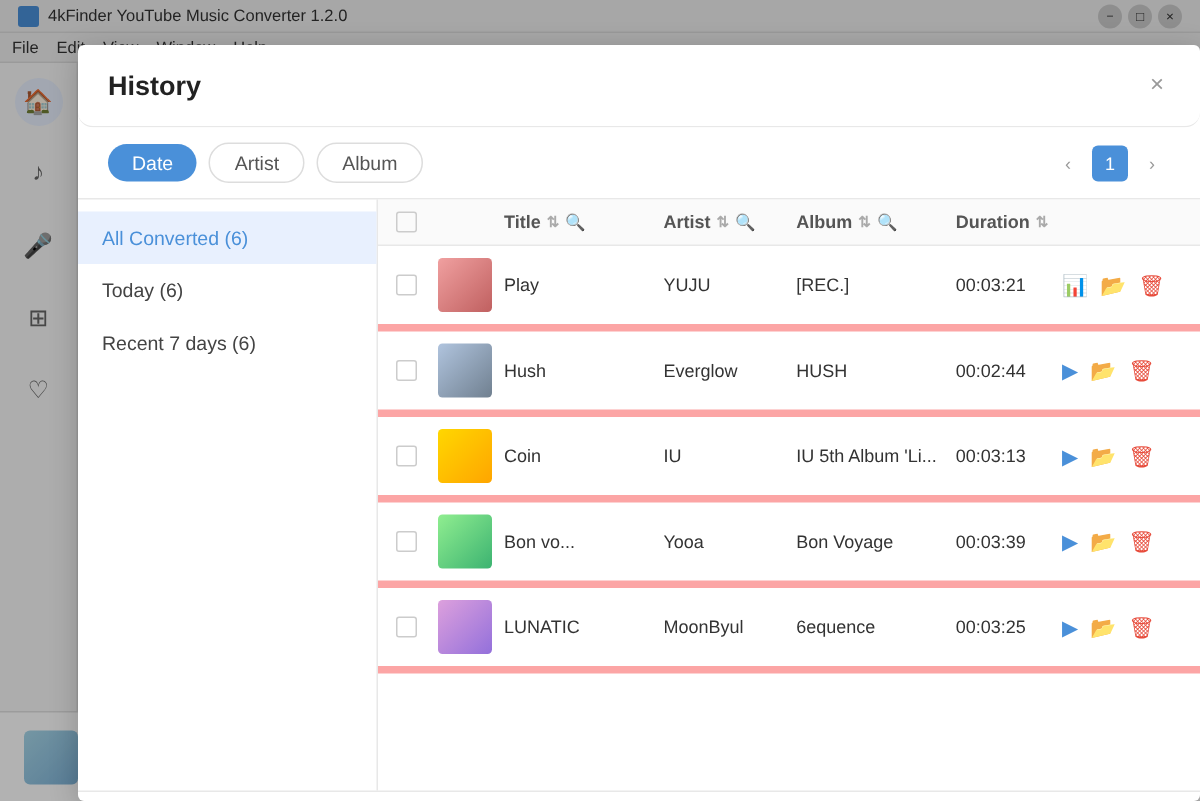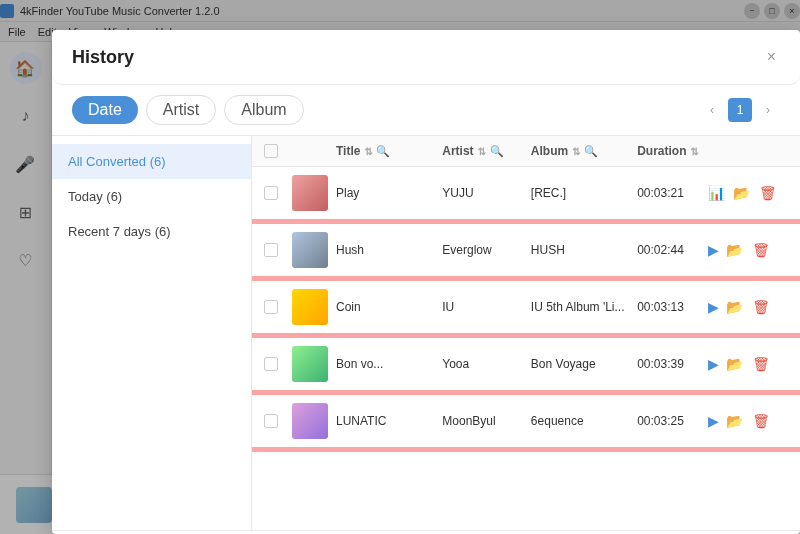--- a/index.html
+++ b/index.html
@@ -5,21 +5,21 @@
     * { box-sizing: border-box; margin: 0; padding: 0; }
     body { font-family: 'Segoe UI', Arial, sans-serif; background: #e8e8e8; width: 800px; height: 534px; overflow: hidden; position: relative; }
 
     
     .app-bg {
       position: absolute; top: 0; left: 0; width: 800px; height: 534px;
       background: #f5f5f5;
     }
     .title-bar {
       background: #f0f0f0; height: 22px; display: flex; align-items: center;
-      padding: 0 0; font-size: 11px; color: #333; border-bottom: 1px solid #ddd;
+      padding: 0 12px; font-size: 11px; color: #333; border-bottom: 1px solid #ddd;
     }
     .title-bar-icon { width: 14px; height: 14px; margin-right: 6px; background: #4a90d9; border-radius: 2px; display: inline-block; }
     .title-bar-controls { margin-left: auto; display: flex; gap: 4px; }
     .title-btn { width: 16px; height: 16px; background: #ccc; border-radius: 50%; font-size: 9px; display: flex; align-items: center; justify-content: center; cursor: pointer; }
 
     
     .menu-bar {
       background: #f0f0f0; height: 20px; display: flex; align-items: center;
       padding: 0 8px; font-size: 11px; color: #333; gap: 12px; border-bottom: 1px solid #ddd;
     }
@@ -69,21 +69,21 @@
       border-radius: 10px;
     }
     .modal-title { font-size: 18px; font-weight: 600; color: #222; }
     .modal-close { color: #999; cursor: pointer; font-size: 16px; padding: 4px; }
 
     
     .filter-bar {
       padding: 10px 20px; display: flex; align-items: center; gap: 8px; border-bottom: 1px solid #e8e8e8;
     }
     .filter-btn {
-      padding: 5px 16px; border-radius: 20px; font-size: 16px; cursor: pointer; border: none;
+      padding: 5px 16px; border-radius: 20px; font-size: 13px; cursor: pointer; border: none;
     }
     .filter-btn.active { background: #4a90d9; color: #fff; }
     .filter-btn:not(.active) { background: transparent; color: #555; border: 1px solid #ddd; }
 
     .pagination { display: flex; align-items: center; gap: 4px; margin-left: auto; }
     .page-nav { width: 24px; height: 24px; display: flex; align-items: center; justify-content: center; cursor: pointer; color: #999; font-size: 12px; }
     .page-num { width: 24px; height: 24px; background: #4a90d9; color: #fff; border-radius: 4px; display: flex; align-items: center; justify-content: center; font-size: 12px; }
 
     
     .content-split { display: flex; height: calc(100% - 110px); }

